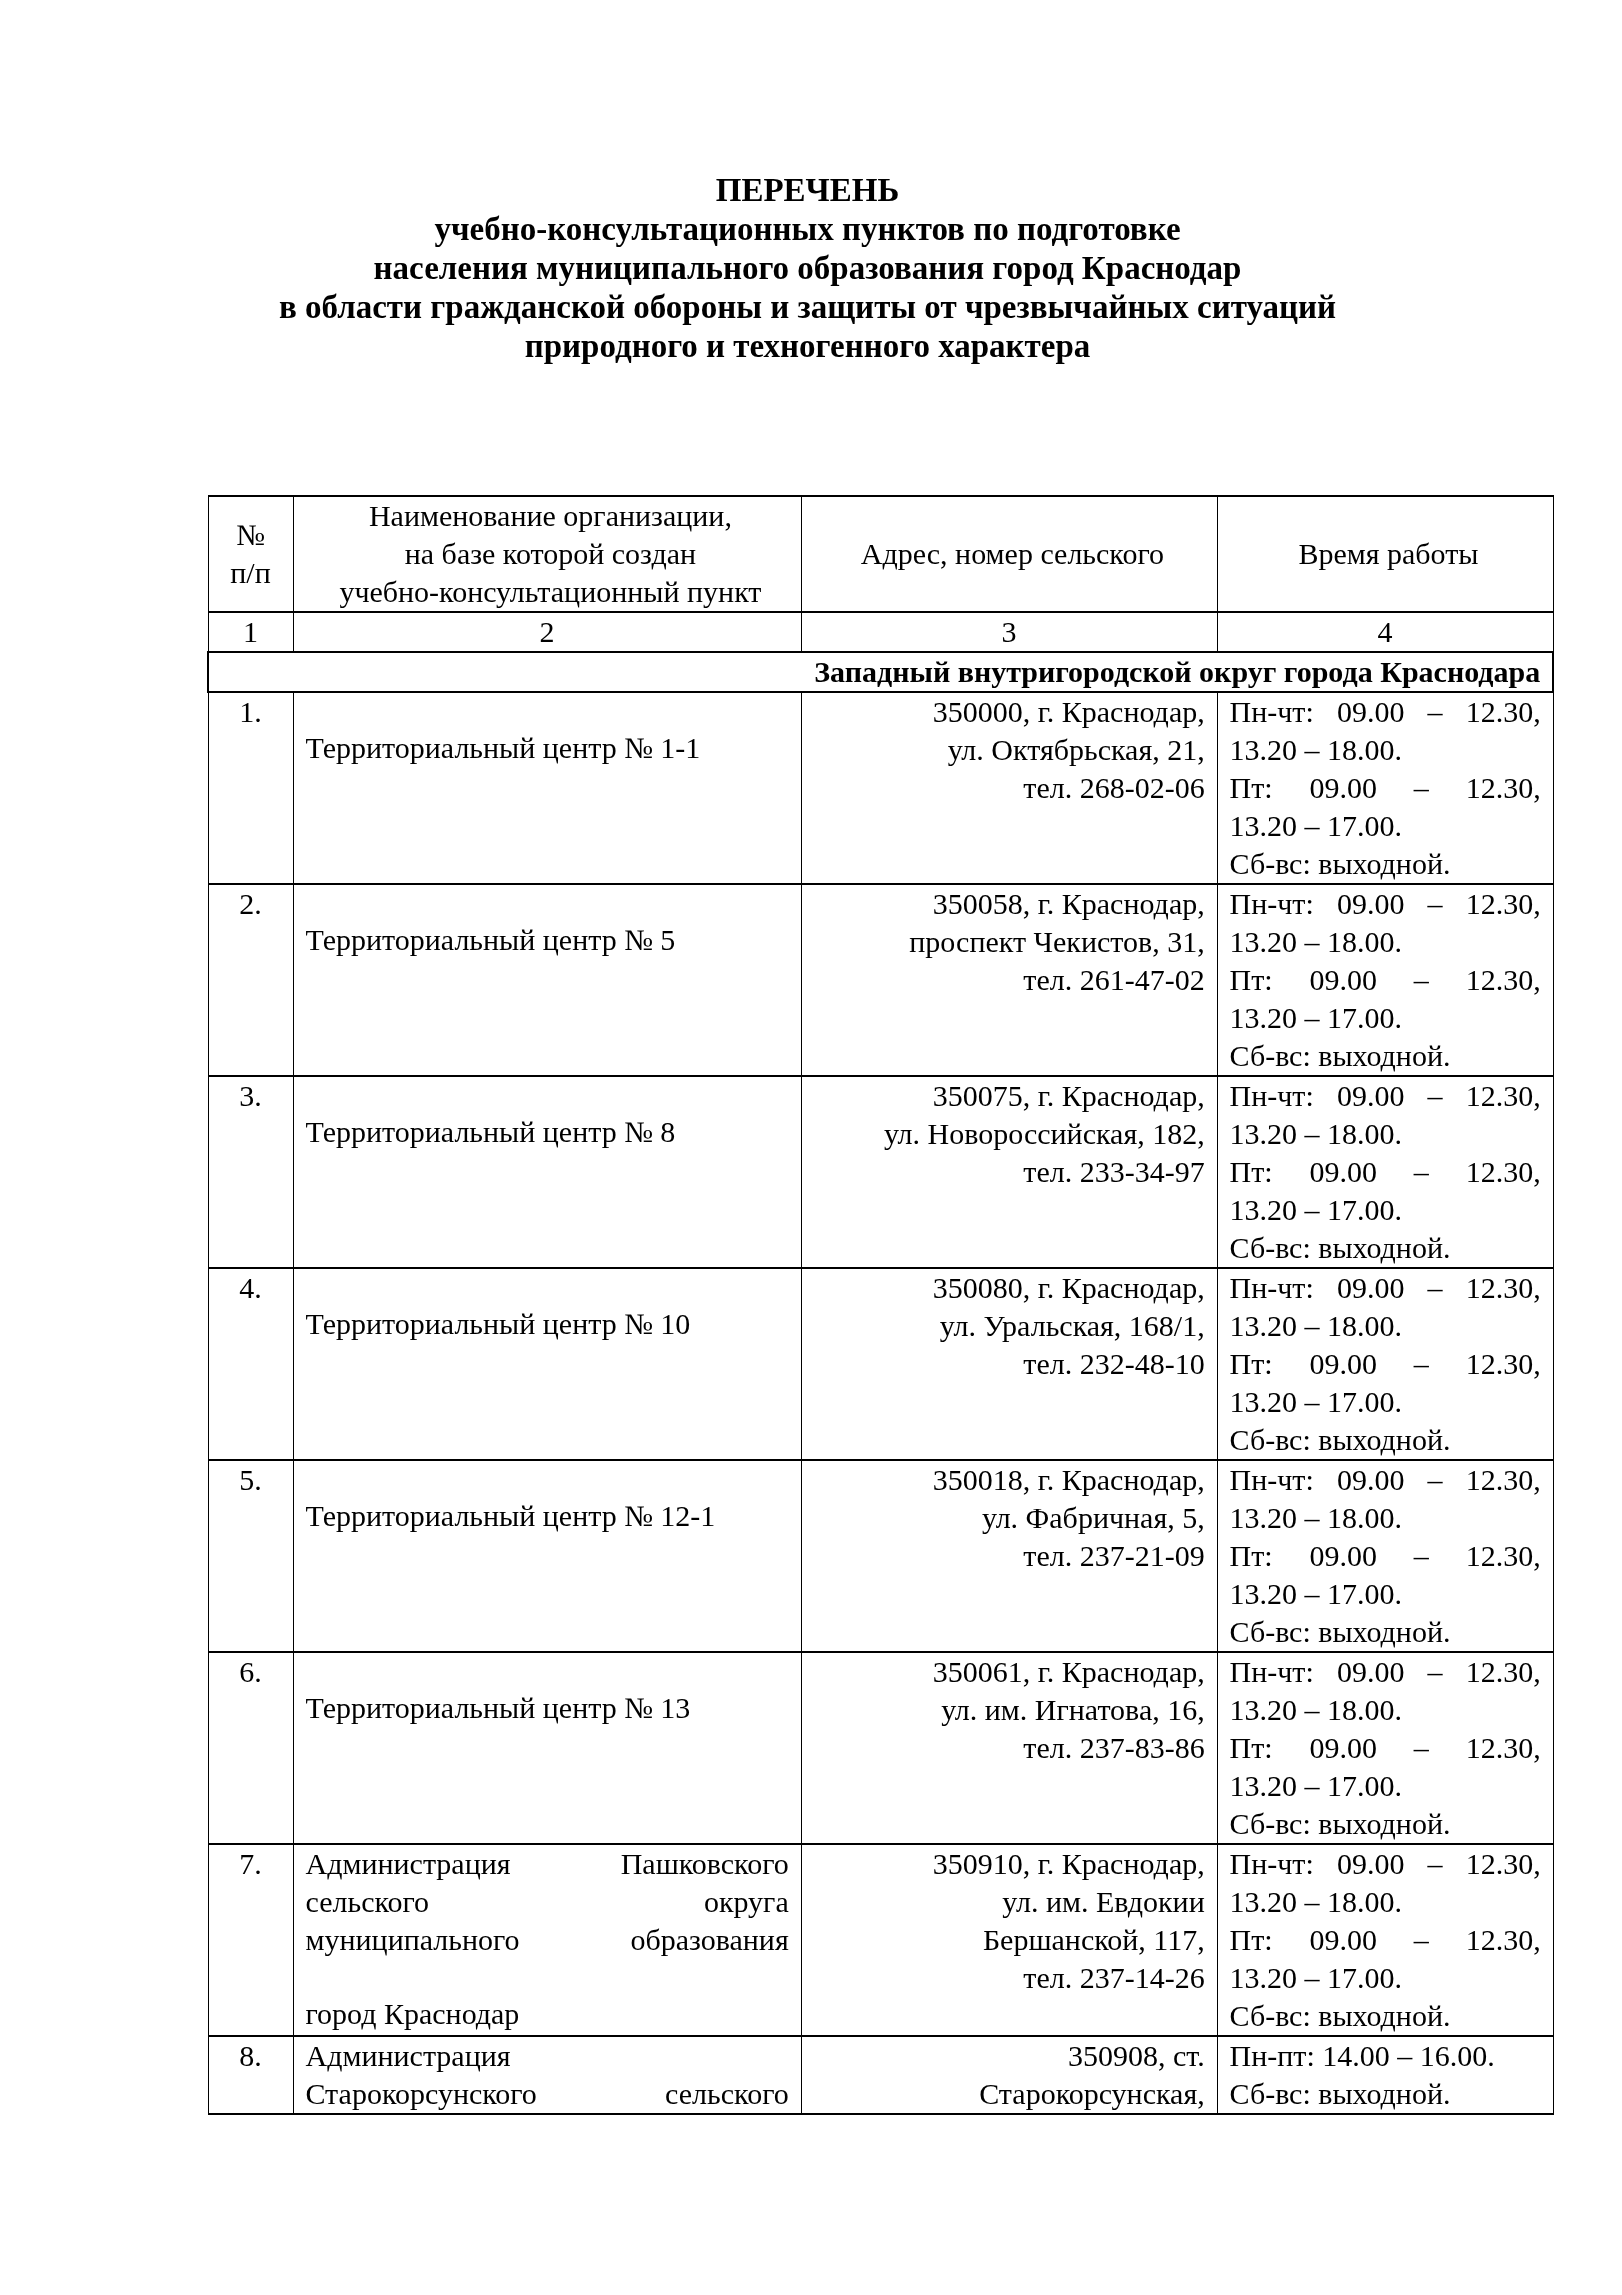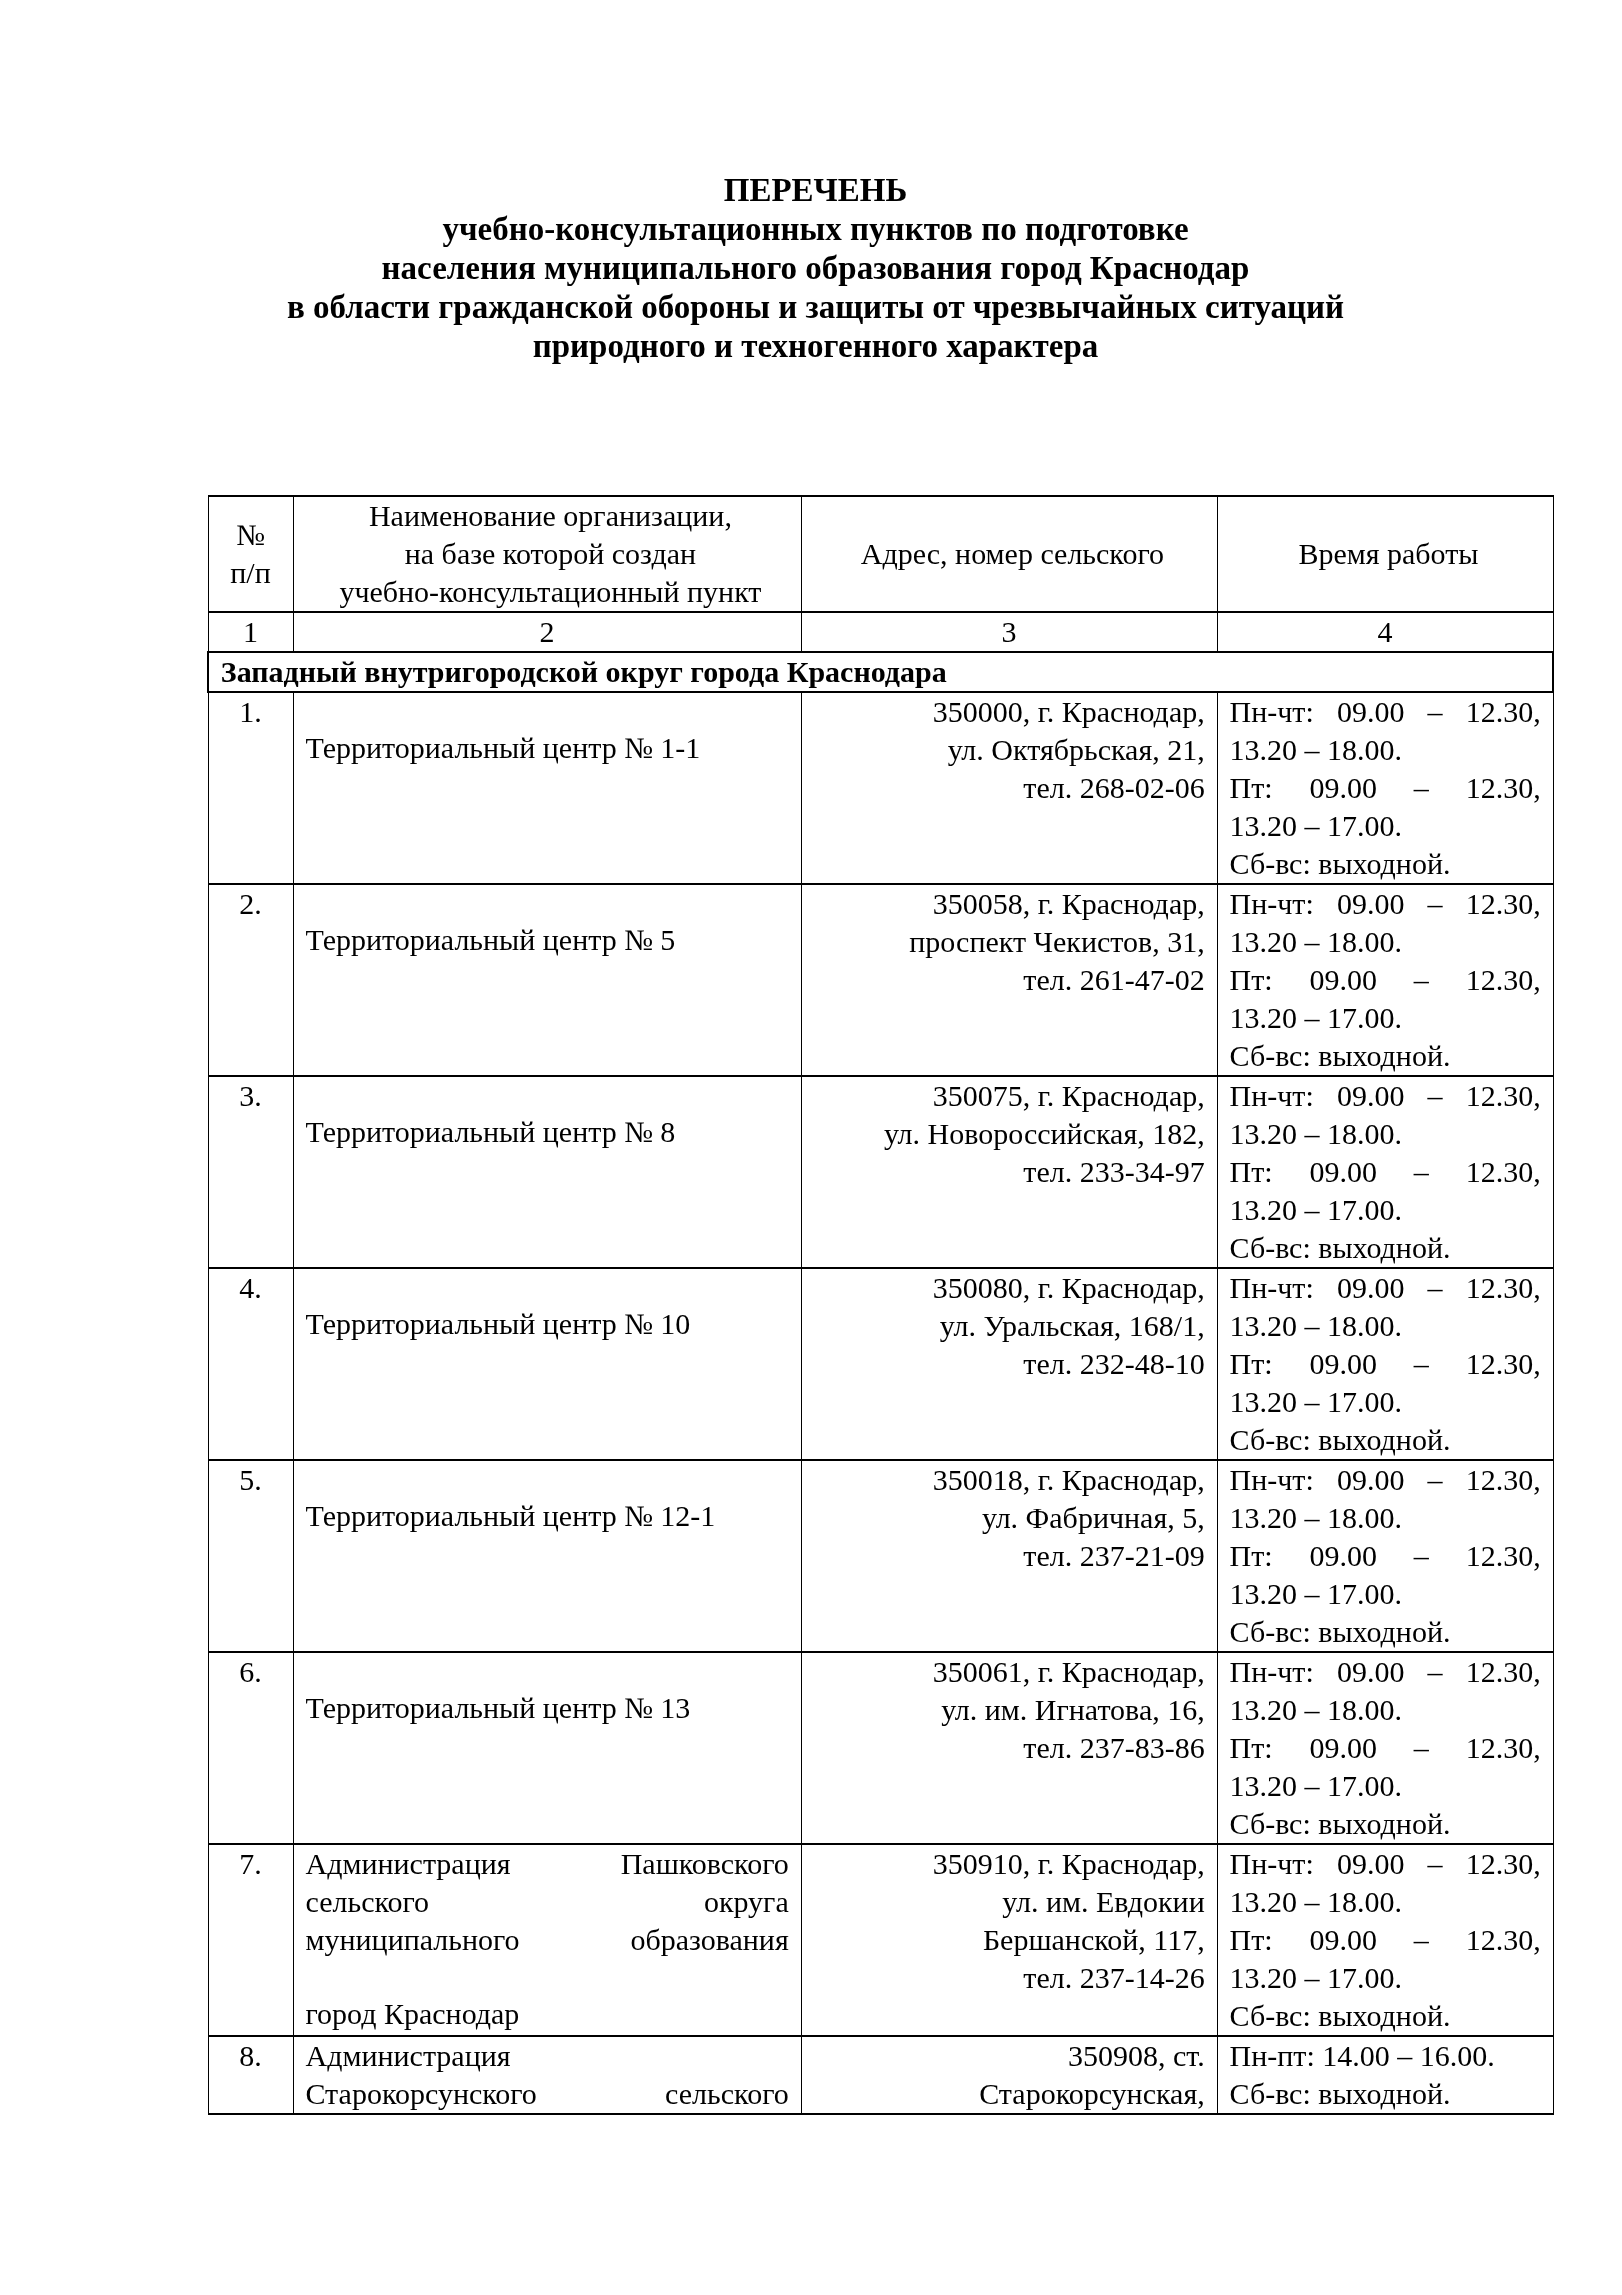--- a/index.html
+++ b/index.html
@@ -10,21 +10,21 @@
   body {
     width: 1623px;
     height: 2295px;
     position: relative;
     overflow: hidden;
     font-family: "Liberation Serif", "DejaVu Serif", serif;
     color: #000000;
   }
   .page-title {
     position: absolute;
-    left: 8px;
+    left: 0;
     top: 171px;
     width: 1615px;
     text-align: center;
     font-weight: bold;
     font-size: 33px;
     line-height: 39px;
   }
   .page-title .title-line {
     display: block;
     white-space: nowrap;
@@ -59,21 +59,21 @@
     vertical-align: middle;
     text-align: center;
     padding: 0 5.2px;
   }
   tr.header-row th.num-col { padding: 0 2.6px; }
   tr.colnum-row td {
     text-align: center;
     height: 35px;
   }
   tr.section-row td {
-    text-align: left;
+    text-align: right;
     font-weight: bold;
     height: 37px;
   }
   tr.data-row td { height: 187px; }
   tr.data-row.last-row td { height: 75px; }
   td.num-cell {
     text-align: center;
     padding: 0 2.6px;
   }
   td.org-cell {

